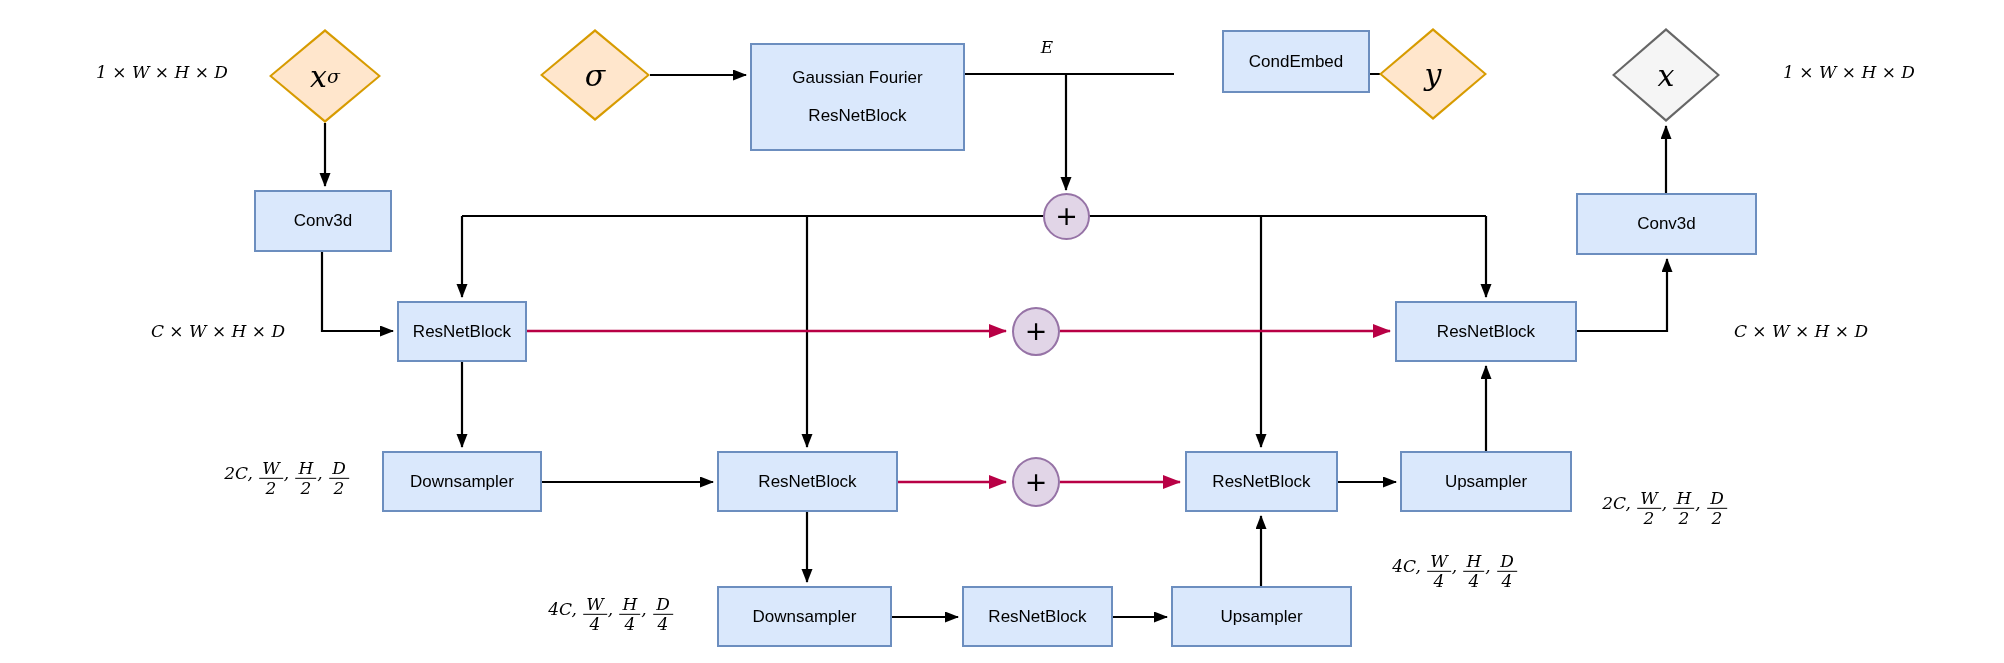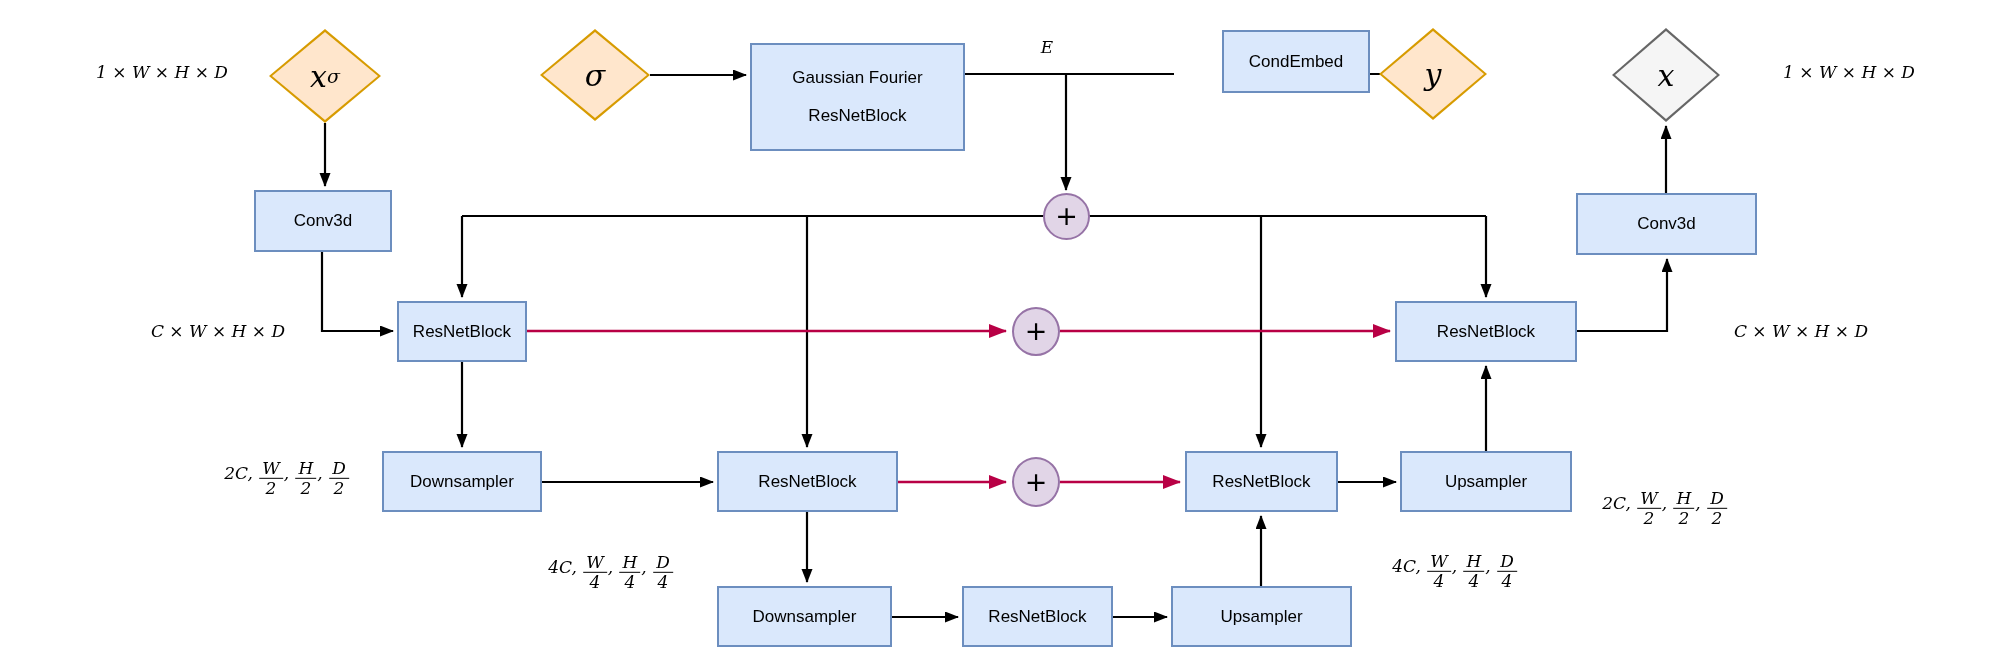--- a/index.html
+++ b/index.html
@@ -174,16 +174,16 @@
     <span>+</span>
   </div>
 
   <div class="mathlabel" style="left:162px;top:72px">1 × W × H × D</div>
   <div class="mathlabel" style="left:1849px;top:72px">1 × W × H × D</div>
   <div class="mathlabel" style="left:1047px;top:47px">E</div>
   <div class="mathlabel" style="left:218px;top:331px">C × W × H × D</div>
   <div class="mathlabel" style="left:1801px;top:331px">C × W × H × D</div>
   <div class="mathlabel" style="left:287px;top:478px">2C, <span class="frac"><span class="num">W</span><span class="den">2</span></span>, <span class="frac"><span class="num">H</span><span class="den">2</span></span>, <span class="frac"><span class="num">D</span><span class="den">2</span></span></div>
   <div class="mathlabel" style="left:1665px;top:508px">2C, <span class="frac"><span class="num">W</span><span class="den">2</span></span>, <span class="frac"><span class="num">H</span><span class="den">2</span></span>, <span class="frac"><span class="num">D</span><span class="den">2</span></span></div>
-  <div class="mathlabel" style="left:611px;top:572px">4C, <span class="frac"><span class="num">W</span><span class="den">4</span></span>, <span class="frac"><span class="num">H</span><span class="den">4</span></span>, <span class="frac"><span class="num">D</span><span class="den">4</span></span></div>
+  <div class="mathlabel" style="left:611px;top:614px">4C, <span class="frac"><span class="num">W</span><span class="den">4</span></span>, <span class="frac"><span class="num">H</span><span class="den">4</span></span>, <span class="frac"><span class="num">D</span><span class="den">4</span></span></div>
   <div class="mathlabel" style="left:1455px;top:571px">4C, <span class="frac"><span class="num">W</span><span class="den">4</span></span>, <span class="frac"><span class="num">H</span><span class="den">4</span></span>, <span class="frac"><span class="num">D</span><span class="den">4</span></span></div>
 
 </div>
 
 </body></html>

